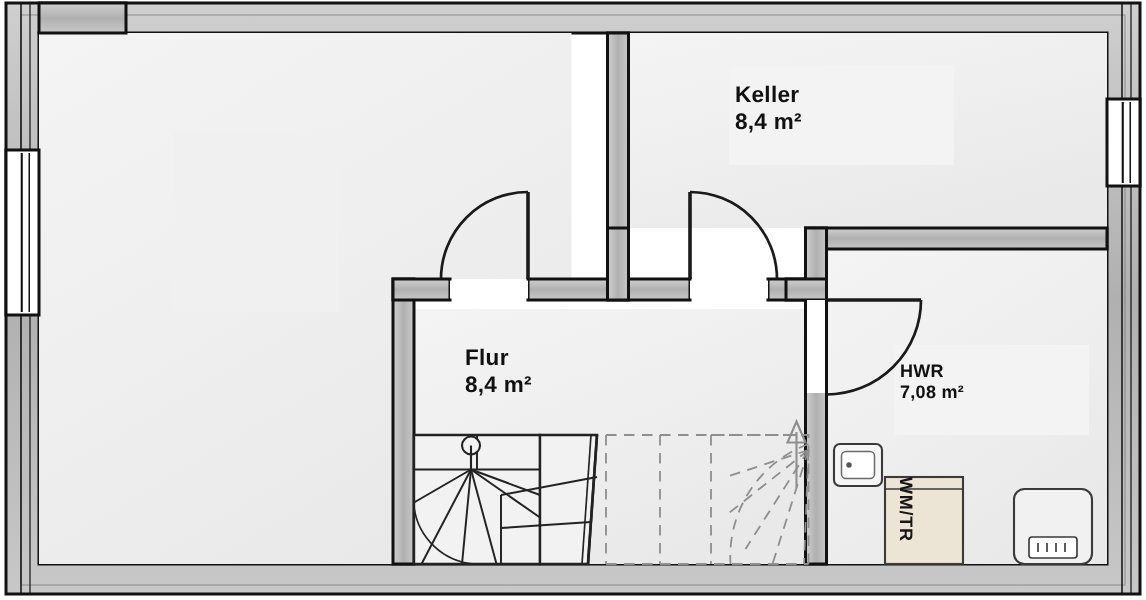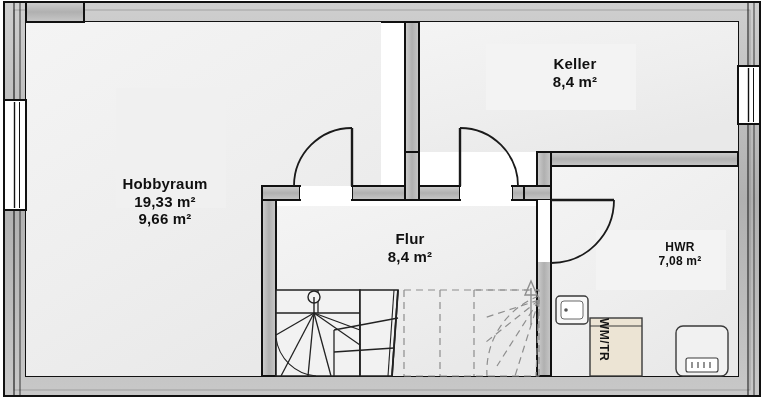--- a/index.html
+++ b/index.html
@@ -10,21 +10,20 @@
   #plan{
     position:relative;width:764px;height:400px;
     background:#ffffff;
   }
   #plan svg{display:block;}
   .roomlabel{
     position:absolute;
     font-family:"Liberation Sans", sans-serif;
     font-weight:bold;
     color:#101010;
-    text-align:center;
     line-height:1.18;
     white-space:nowrap;
     letter-spacing:0.2px;
     text-shadow:0 0 3px #f2f2f2,0 0 3px #f2f2f2;
   }
   .roomlabel .nm{display:block;}
   .roomlabel .a1{display:block;}
   .roomlabel .a2{display:block;}
   #lbl-hobbyraum{left:60px;top:175px;width:210px;font-size:15px;}
   #lbl-keller{left:490px;top:55px;width:170px;font-size:15px;}
@@ -233,25 +232,20 @@
     <rect x="676" y="326" width="52" height="50" rx="7" fill="#f1f1f1" stroke="#3a3a3a" stroke-width="1.4"></rect>
     <rect x="686" y="358" width="32" height="14" rx="2" fill="#ffffff" stroke="#3a3a3a" stroke-width="1.1"></rect>
     <line x1="692" y1="362" x2="692" y2="368" stroke="#3a3a3a" stroke-width="1.1"></line>
     <line x1="698" y1="362" x2="698" y2="368" stroke="#3a3a3a" stroke-width="1.1"></line>
     <line x1="704" y1="362" x2="704" y2="368" stroke="#3a3a3a" stroke-width="1.1"></line>
     <line x1="710" y1="362" x2="710" y2="368" stroke="#3a3a3a" stroke-width="1.1"></line>
   </g>
 
 </svg>
 
-<div class="roomlabel" id="lbl-hobbyraum">
-  <span class="nm">Hobbyraum</span>
-  <span class="a1">19,33 m²</span>
-  <span class="a2">9,66 m²</span>
-</div>
 
 <div class="roomlabel" id="lbl-keller">
   <span class="nm">Keller</span>
   <span class="a1">8,4 m²</span>
 </div>
 
 <div class="roomlabel" id="lbl-flur">
   <span class="nm">Flur</span>
   <span class="a1">8,4 m²</span>
 </div>

